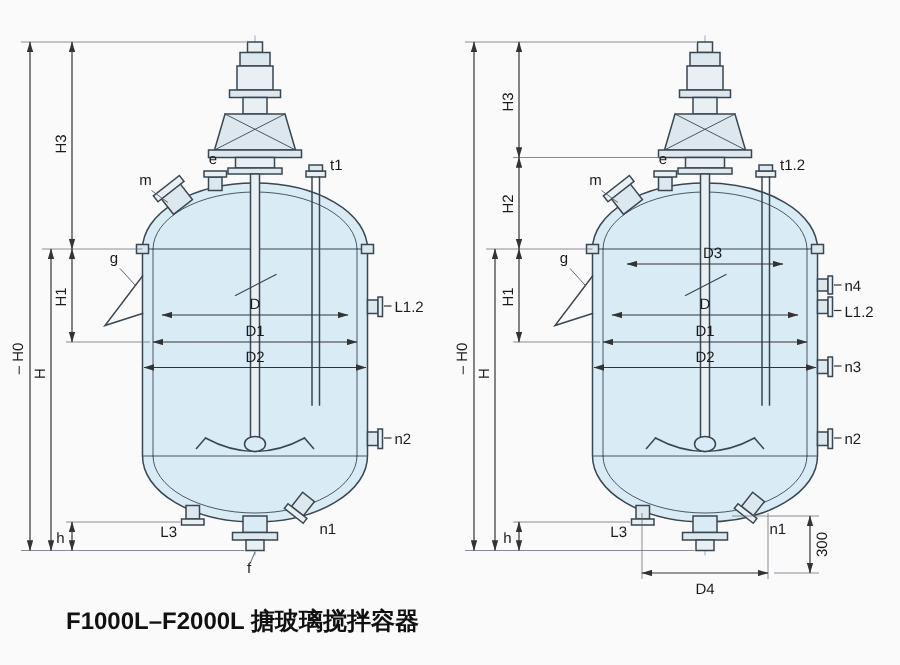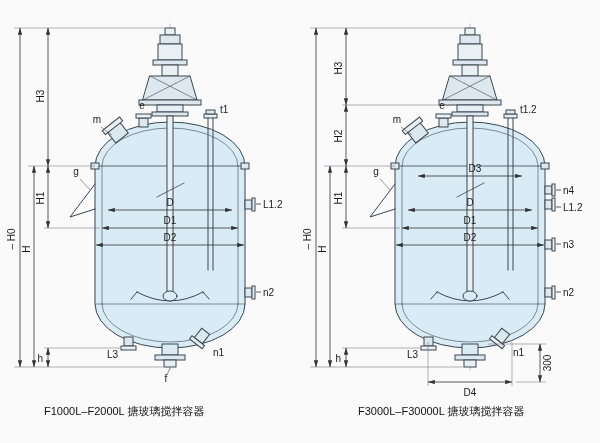--- a/index.html
+++ b/index.html
@@ -9,21 +9,21 @@
     font-family:"Liberation Sans", sans-serif;
   }
   .canvas { display:flex; width:600px; padding-top:4px; }
   .diagram { width:300px; position:relative; }
   svg { display:block; }
   svg text {
     font-family:"Liberation Sans", sans-serif;
     font-size:10px; fill:#1a1a1a;
   }
   .caption {
-    font-size:11px; font-weight:normal; color:#111;
+    font-size:16px; font-weight:bold; color:#111;
     margin-top:0px; white-space:nowrap;
   }
   .ext  { stroke:#667; stroke-width:0.5; }
   .tick { stroke:#333; stroke-width:0.8; }
   .leader { stroke:#556; stroke-width:0.6; fill:none; }
 </style>
 </head>
 <body>
 
 <svg width="0" height="0" style="position:absolute">
@@ -237,16 +237,15 @@
       <text x="142" y="105" text-anchor="middle">e</text>
       <text x="220" y="109" text-anchor="start">t1.2</text>
       <text x="76" y="171" text-anchor="middle">g</text>
       <text x="263" y="190" text-anchor="start">n4</text>
       <text x="263" y="207" text-anchor="start">L1.2</text>
       <text x="263" y="244" text-anchor="start">n3</text>
       <text x="263" y="292" text-anchor="start">n2</text>
       <text x="213" y="352" text-anchor="start">n1</text>
       <text x="118" y="354" text-anchor="end">L3</text>
     </svg>
-    <div class="caption" style="margin-left:58px">F3000L–F30000L 搪玻璃搅拌容器</div>
   </div>
 
 </div>
 
 </body></html>

